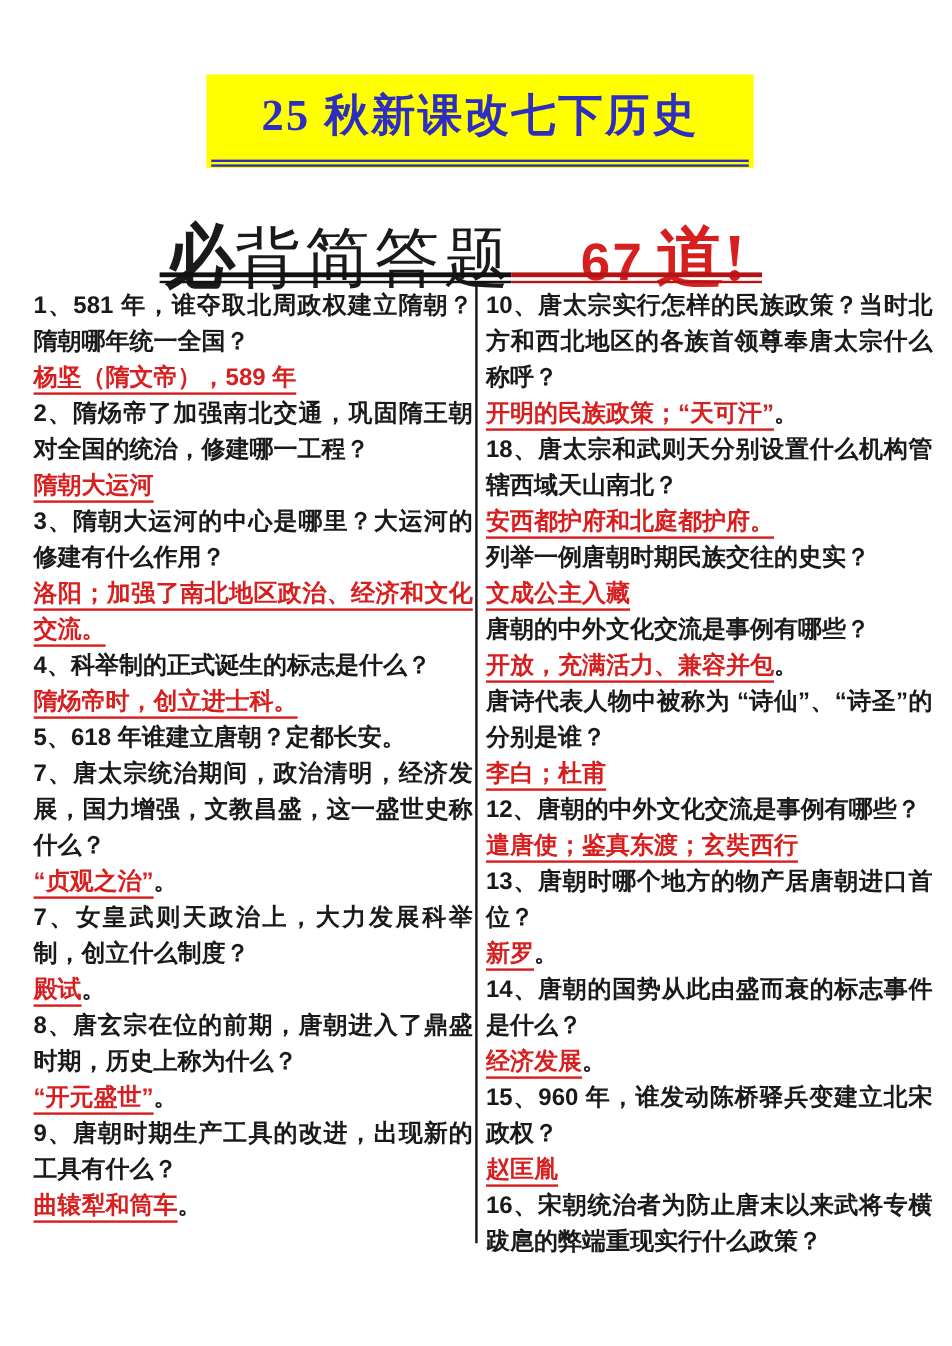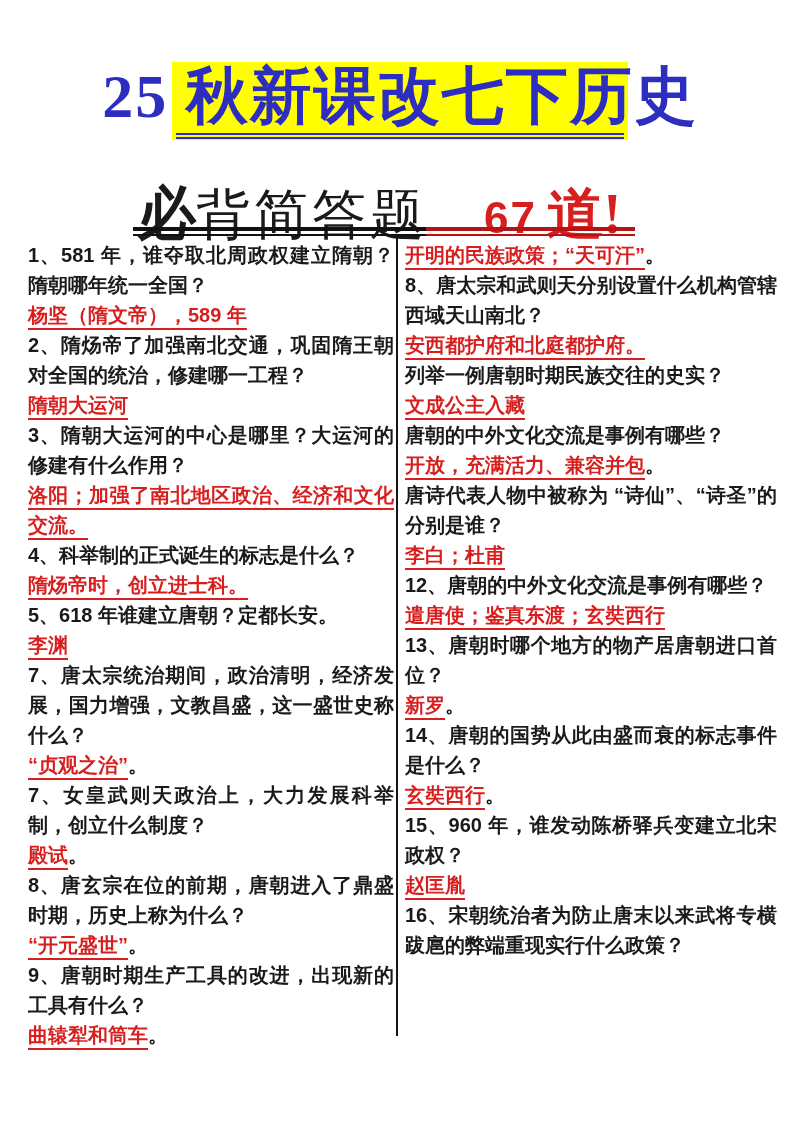--- a/index.html
+++ b/index.html
@@ -17,21 +17,21 @@
   }
   
   .title-banner{
     position:absolute;left:172px;top:62px;width:456px;height:78px;
     background:var(--title_bg);
     display:flex;align-items:center;justify-content:center;
   }
   .title-text{
     color:var(--blue);
     font-family:"Liberation Serif",serif;
-    font-weight:bold;font-size:62px;letter-spacing:2px;
+    font-weight:bold;font-size:37px;letter-spacing:2px;
     white-space:nowrap;line-height:1;padding-bottom:10px;
   }
   .title-rule{
     position:absolute;left:4px;right:4px;bottom:5px;height:2px;
     background:var(--blue);box-shadow:0 4px 0 0 var(--blue);
   }
   
   .subtitle{
     position:absolute;left:138px;top:156px;width:540px;height:72px;
     display:flex;align-items:baseline;white-space:nowrap;
@@ -108,44 +108,44 @@
   <div class="col col-left">
       <p class="q">1、581 年，谁夺取北周政权建立隋朝？隋朝哪年统一全国？</p>
       <p class="a"><span class="u">杨坚（隋文帝），589 年</span></p>
       <p class="q">2、隋炀帝了加强南北交通，巩固隋王朝对全国的统治，修建哪一工程？</p>
       <p class="a"><span class="u">隋朝大运河</span></p>
       <p class="q">3、隋朝大运河的中心是哪里？大运河的修建有什么作用？</p>
       <p class="a"><span class="u">洛阳；加强了南北地区政治、经济和文化交流。</span></p>
       <p class="q">4、科举制的正式诞生的标志是什么？</p>
       <p class="a"><span class="u">隋炀帝时，创立进士科。</span></p>
       <p class="q">5、618 年谁建立唐朝？定都长安。</p>
-      <p class="a"><span class="u">李渊</span></p>
       <p class="q">7、唐太宗统治期间，政治清明，经济发展，国力增强，文教昌盛，这一盛世史称什么？</p>
       <p class="a"><span class="u">“贞观之治”</span><span class="tail">。</span></p>
       <p class="q">7、女皇武则天政治上，大力发展科举制，创立什么制度？</p>
       <p class="a"><span class="u">殿试</span><span class="tail">。</span></p>
       <p class="q">8、唐玄宗在位的前期，唐朝进入了鼎盛时期，历史上称为什么？</p>
       <p class="a"><span class="u">“开元盛世”</span><span class="tail">。</span></p>
       <p class="q">9、唐朝时期生产工具的改进，出现新的工具有什么？</p>
       <p class="a"><span class="u">曲辕犁和筒车</span><span class="tail">。</span></p>
     </div>
   <div class="col col-right">
+      <p class="q">10、唐太宗实行怎样的民族政策？当时北方和西北地区的各族首领尊奉唐太宗什么称呼？</p>
       <p class="a"><span class="u">开明的民族政策；“天可汗”</span><span class="tail">。</span></p>
-      <p class="q">8、唐太宗和武则天分别设置什么机构管辖西域天山南北？</p>
+      <p class="q">18、唐太宗和武则天分别设置什么机构管辖西域天山南北？</p>
       <p class="a"><span class="u">安西都护府和北庭都护府。</span></p>
       <p class="q">列举一例唐朝时期民族交往的史实？</p>
       <p class="a"><span class="u">文成公主入藏</span></p>
       <p class="q">唐朝的中外文化交流是事例有哪些？</p>
       <p class="a"><span class="u">开放，充满活力、兼容并包</span><span class="tail">。</span></p>
       <p class="q">唐诗代表人物中被称为 “诗仙”、“诗圣”的分别是谁？</p>
       <p class="a"><span class="u">李白；杜甫</span></p>
       <p class="q">12、唐朝的中外文化交流是事例有哪些？</p>
       <p class="a"><span class="u">遣唐使；鉴真东渡；玄奘西行</span></p>
       <p class="q">13、唐朝时哪个地方的物产居唐朝进口首位？</p>
       <p class="a"><span class="u">新罗</span><span class="tail">。</span></p>
       <p class="q">14、唐朝的国势从此由盛而衰的标志事件是什么？</p>
-      <p class="a"><span class="u">玄奘西行</span><span class="tail">。</span></p>
+      <p class="a"><span class="u">经济发展</span><span class="tail">。</span></p>
       <p class="q">15、960 年，谁发动陈桥驿兵变建立北宋政权？</p>
       <p class="a"><span class="u">赵匡胤</span></p>
       <p class="q">16、宋朝统治者为防止唐末以来武将专横跋扈的弊端重现实行什么政策？</p>
     </div>
 
 </div>
 
 </body></html>

